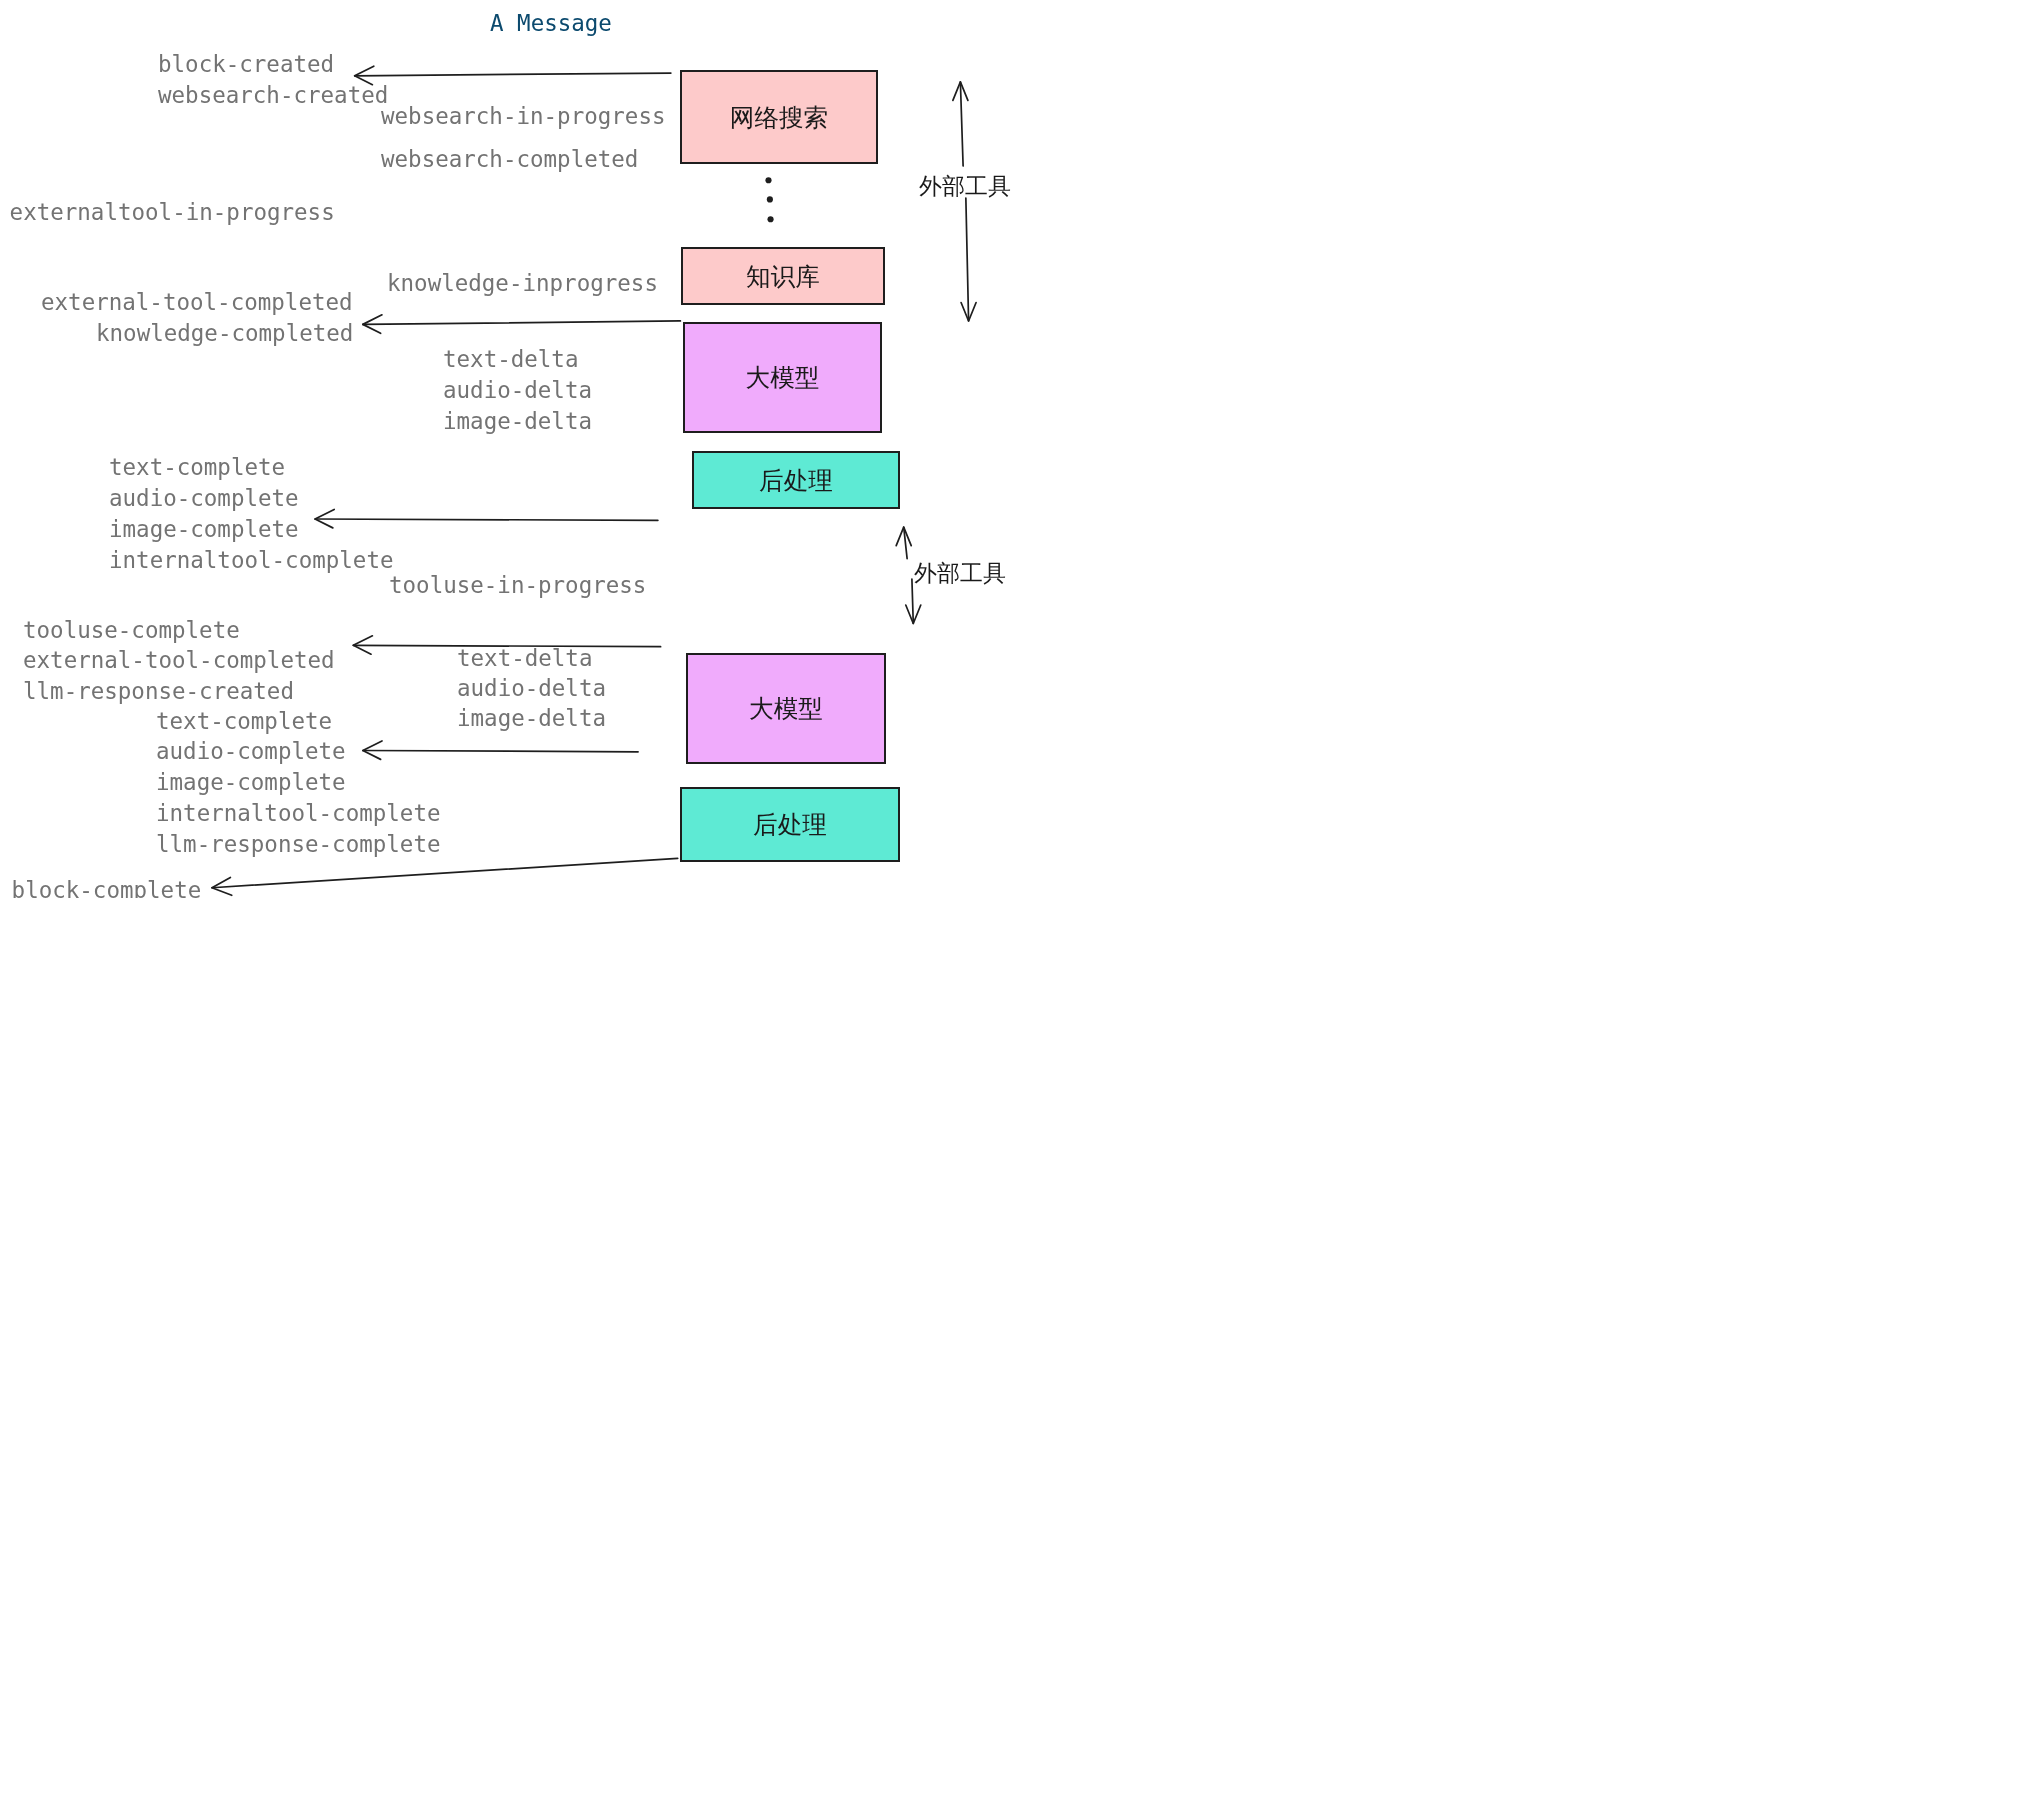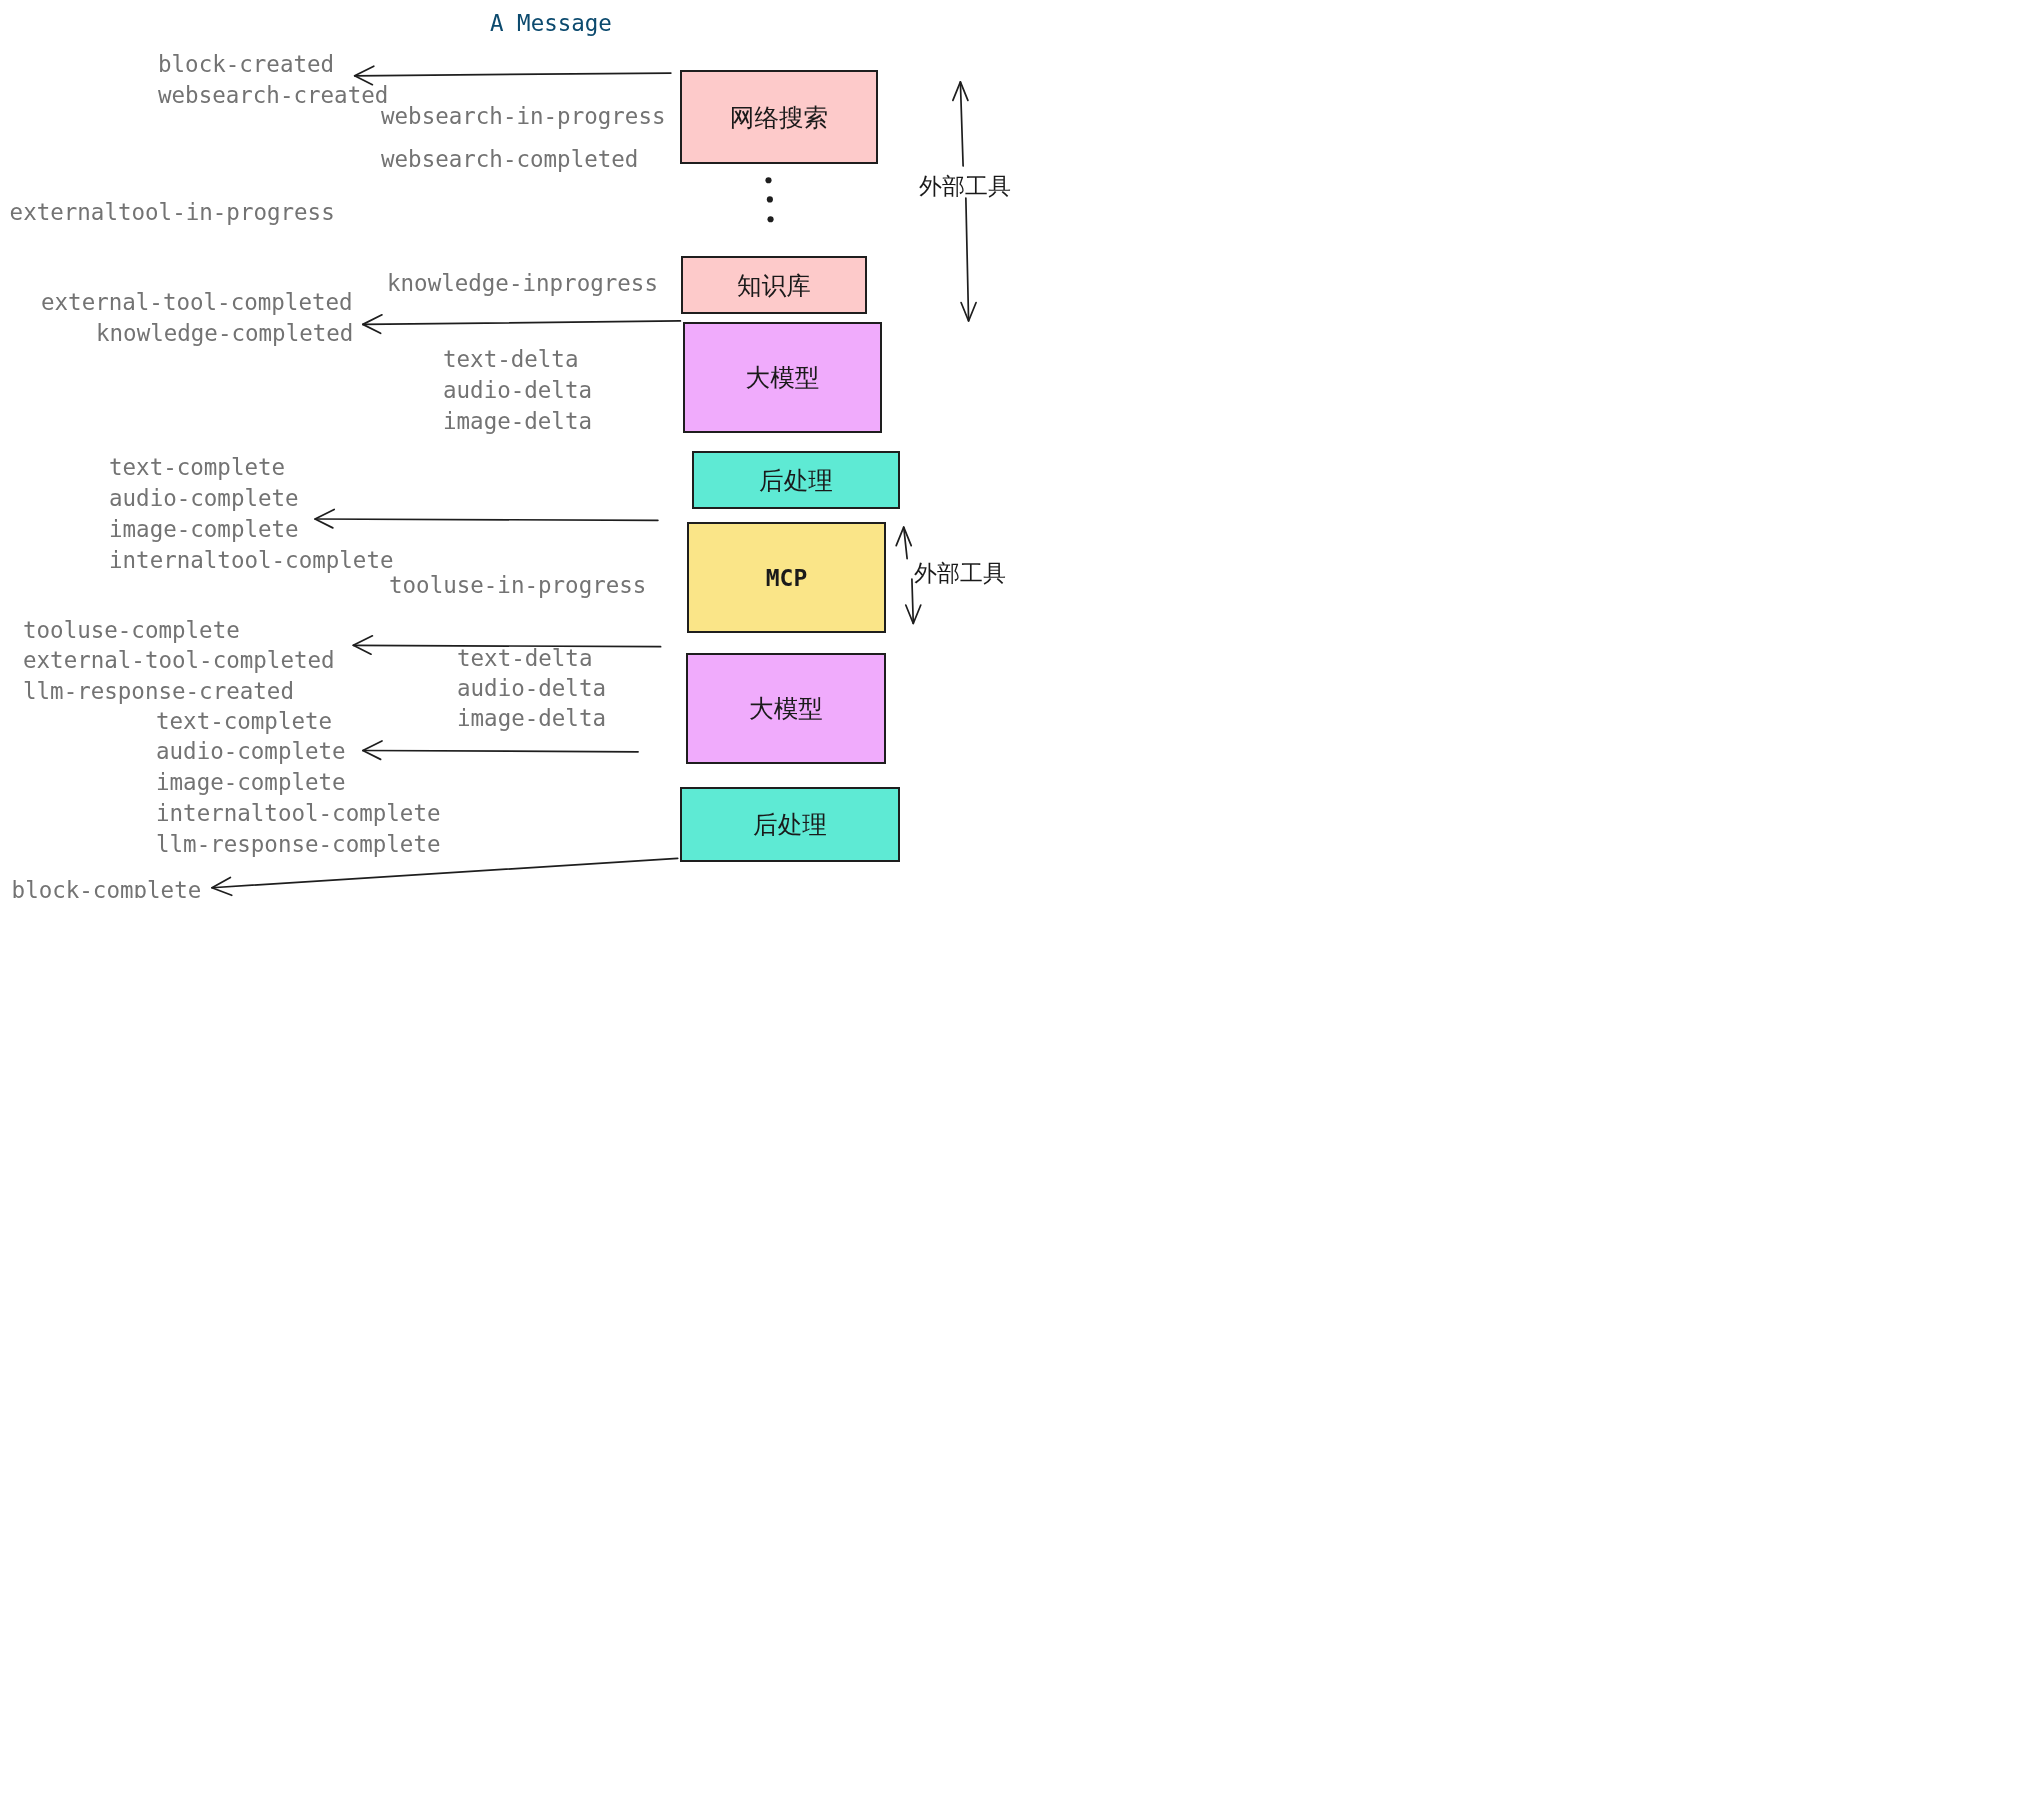--- a/index.html
+++ b/index.html
@@ -142,31 +142,28 @@
   <div class="ev" style="left:156px; top:708px">text-complete</div>
   <div class="ev" style="left:156px; top:738px">audio-complete</div>
   <div class="ev" style="left:156px; top:769px">image-complete</div>
   <div class="ev" style="left:156px; top:800px">internaltool-complete</div>
   <div class="ev" style="left:156px; top:831px">llm-response-complete</div>
   <div class="ev" style="left:11.6px;  top:877px">block-complete</div>
 
   <div class="box pink" style="left:680px;  top:70px;  width:198px; height:94px">
     <span>网络搜索</span>
   </div>
-  <div class="box pink" style="left:681px;  top:256px;  width:186px; height:58px">
+  <div class="box pink" style="left:681px;  top:247px;  width:204px; height:58px">
     <span>知识库</span>
   </div>
   <div class="box green" style="left:683px; top:322px;  width:199px; height:111px">
     <span>大模型</span>
   </div>
   <div class="box white" style="left:692px; top:451px;  width:208px; height:58px">
     <span>后处理</span>
-  </div>
-  <div class="box yellow" style="left:687px; top:522px;  width:199px; height:111px">
-    <span class="mcp-text">MCP</span>
   </div>
   <div class="box green" style="left:686px; top:653px;  width:200px; height:111px">
     <span>大模型</span>
   </div>
   <div class="box white" style="left:680px;  top:787px; width:220px; height:75px">
     <span>后处理</span>
   </div>
 
   <div class="side" style="left:919px; top:171px">外部工具</div>
   <div class="side" style="left:914px; top:558px">外部工具</div>

